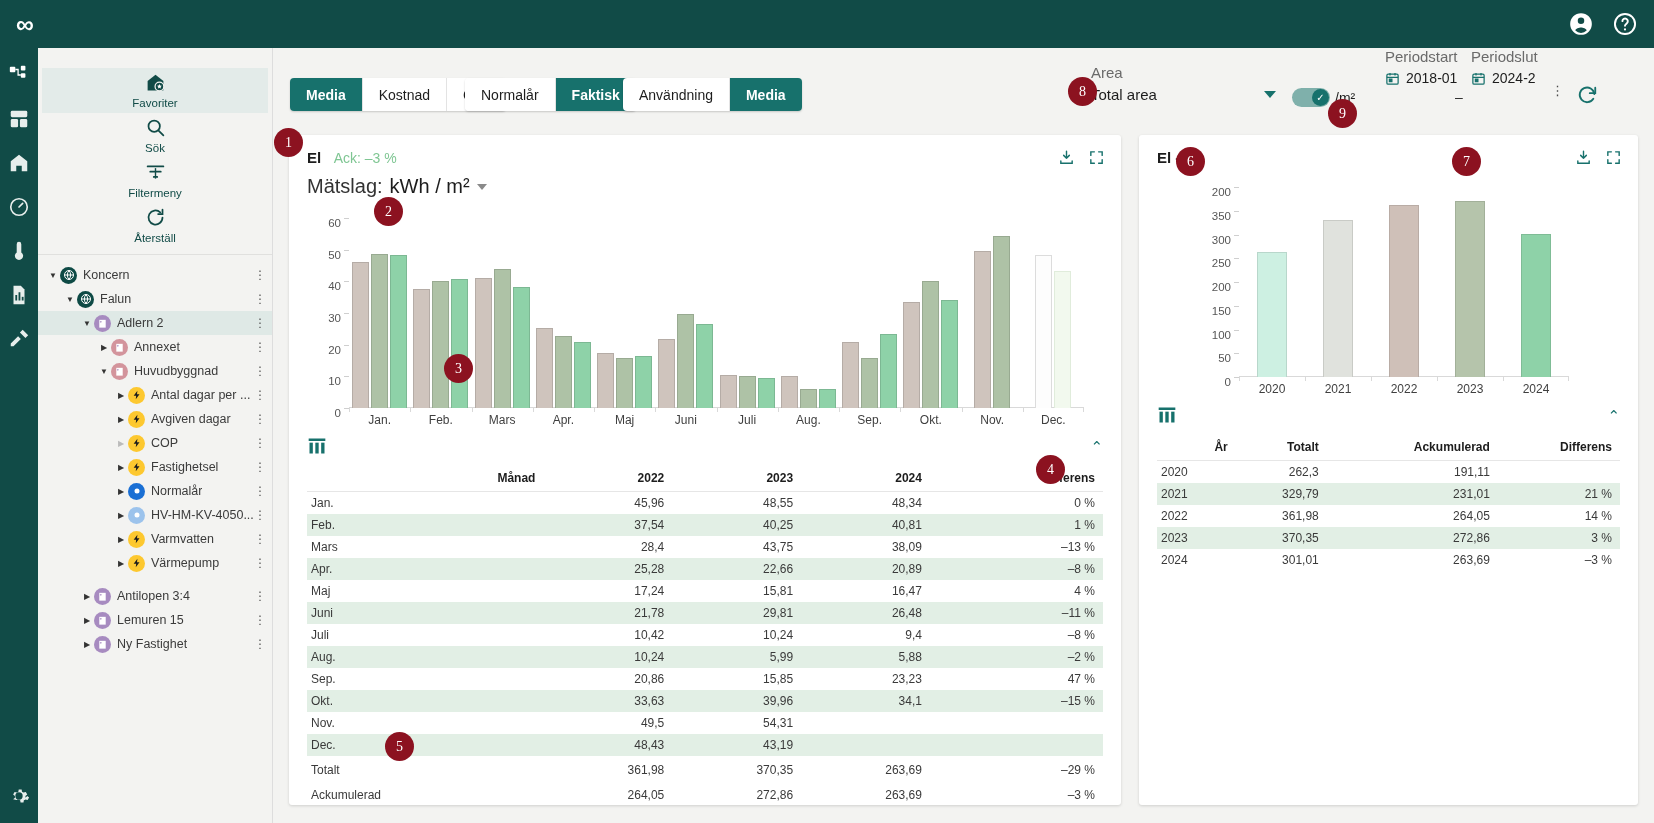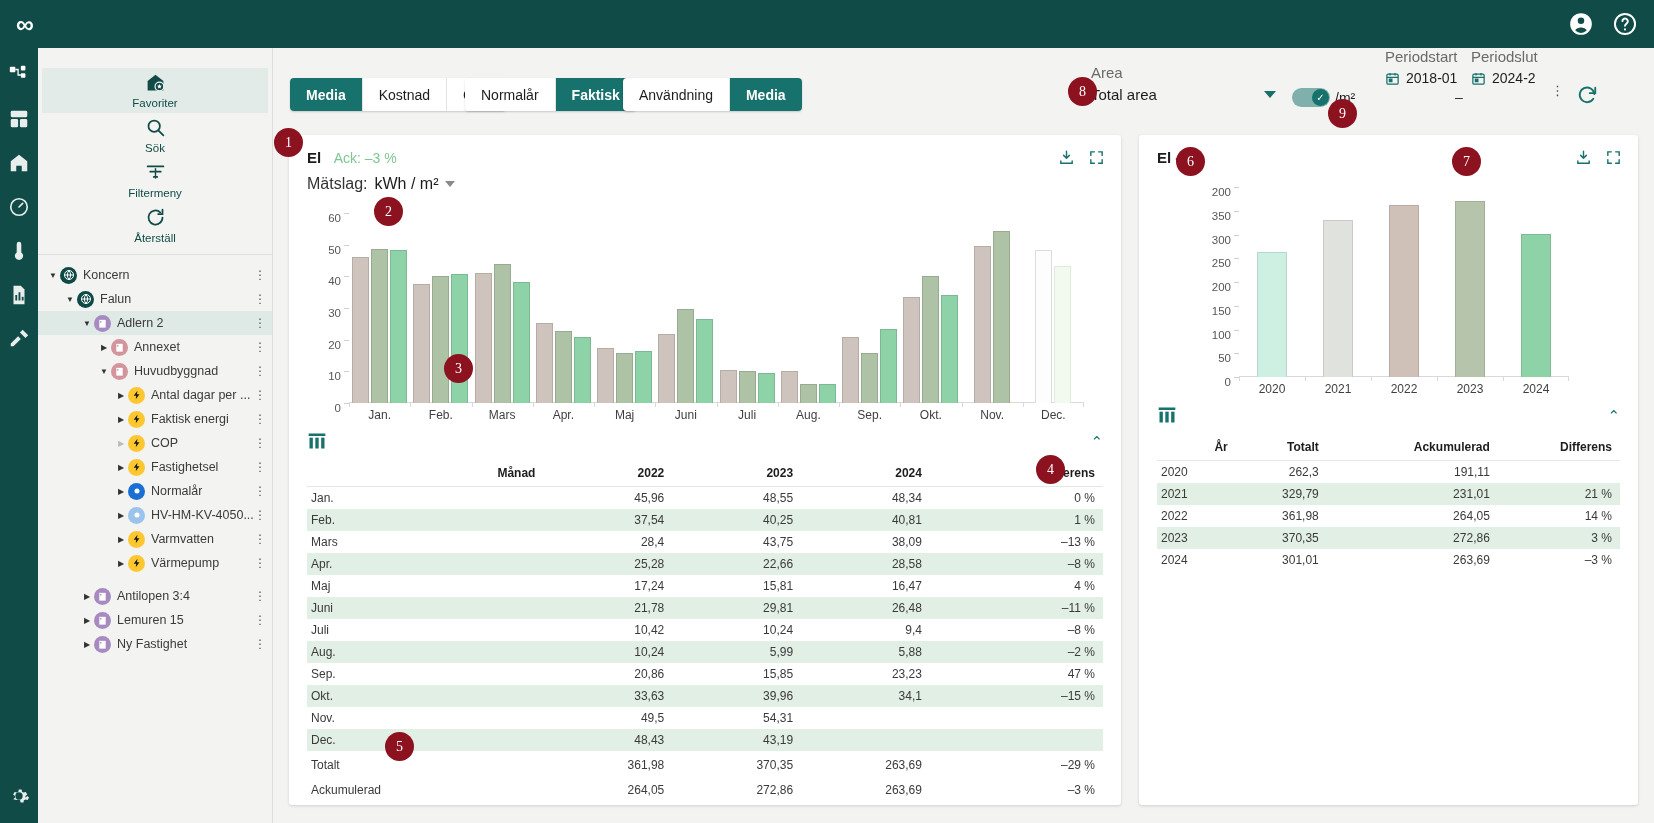--- a/index.html
+++ b/index.html
@@ -120,21 +120,21 @@
   .card {
     position: absolute; background: #fff; border-radius: 3px;
     box-shadow: 0 1px 3px rgba(0,0,0,.15);
   }
   #card-left  { left: 16px; top: 87px; width: 832px; height: 670px; }
   #card-right { left: 866px; top: 87px; width: 499px; height: 670px; }
 
   .card-head { padding: 14px 18px 0 18px; position: relative; }
   .card-title { font-size: 15px; font-weight: bold; color: #1d1d1d; display: inline-block; }
   .ack { font-size: 14px; color: #7fc693; margin-left: 8px; }
-  .matslag { font-size: 16px; color: #333; margin-top: 8px; display: flex; align-items: center; gap: 7px; }
+  .matslag { font-size: 20px; color: #333; margin-top: 8px; display: flex; align-items: center; gap: 7px; }
   .matslag .mv { color: #1d1d1d; }
   .mini-caret { width: 0; height: 0; border-left: 5px solid transparent; border-right: 5px solid transparent;
                 border-top: 6px solid #8a8a8a; }
   .card-actions { position: absolute; right: 16px; top: 14px; display: flex; gap: 13px; align-items: center; }
   .act-ico { width: 17px; height: 17px; color: #17716c; cursor: pointer; }
 
   
   .chart { position: relative; margin: 10px 0 0 0; }
   #chart-left  { height: 220px; }
   #chart-right { height: 220px; }
@@ -343,21 +343,21 @@
           <span class="nlabel">Antal dagar per ...</span>
           <span class="kebab">⋮</span>
         </div>
         <div class="node" style="padding-left: 76px;">
           <span class="arrow">▶</span>
           <span class="badge b-yel">
             <svg width="10" height="10" viewBox="0 0 24 24" fill="#1d1d1d">
               <path d="M13 2L4 14h6l-1 8 9-12h-6z"></path>
             </svg>
           </span>
-          <span class="nlabel">Faktisk energi</span>
+          <span class="nlabel">Avgiven dagar</span>
           <span class="kebab">⋮</span>
         </div>
         <div class="node" style="padding-left: 76px;">
           <span class="arrow dim">▶</span>
           <span class="badge b-yel">
             <svg width="10" height="10" viewBox="0 0 24 24" fill="#1d1d1d">
               <path d="M13 2L4 14h6l-1 8 9-12h-6z"></path>
             </svg>
           </span>
           <span class="nlabel">COP</span>
@@ -663,21 +663,21 @@
               <td class="l">Mars</td>
               <td>28,4</td>
               <td>43,75</td>
               <td>38,09</td>
               <td>–13 %</td>
             </tr>
             <tr class="alt">
               <td class="l">Apr.</td>
               <td>25,28</td>
               <td>22,66</td>
-              <td>28,58</td>
+              <td>20,89</td>
               <td>–8 %</td>
             </tr>
             <tr>
               <td class="l">Maj</td>
               <td>17,24</td>
               <td>15,81</td>
               <td>16,47</td>
               <td>4 %</td>
             </tr>
             <tr class="alt">

